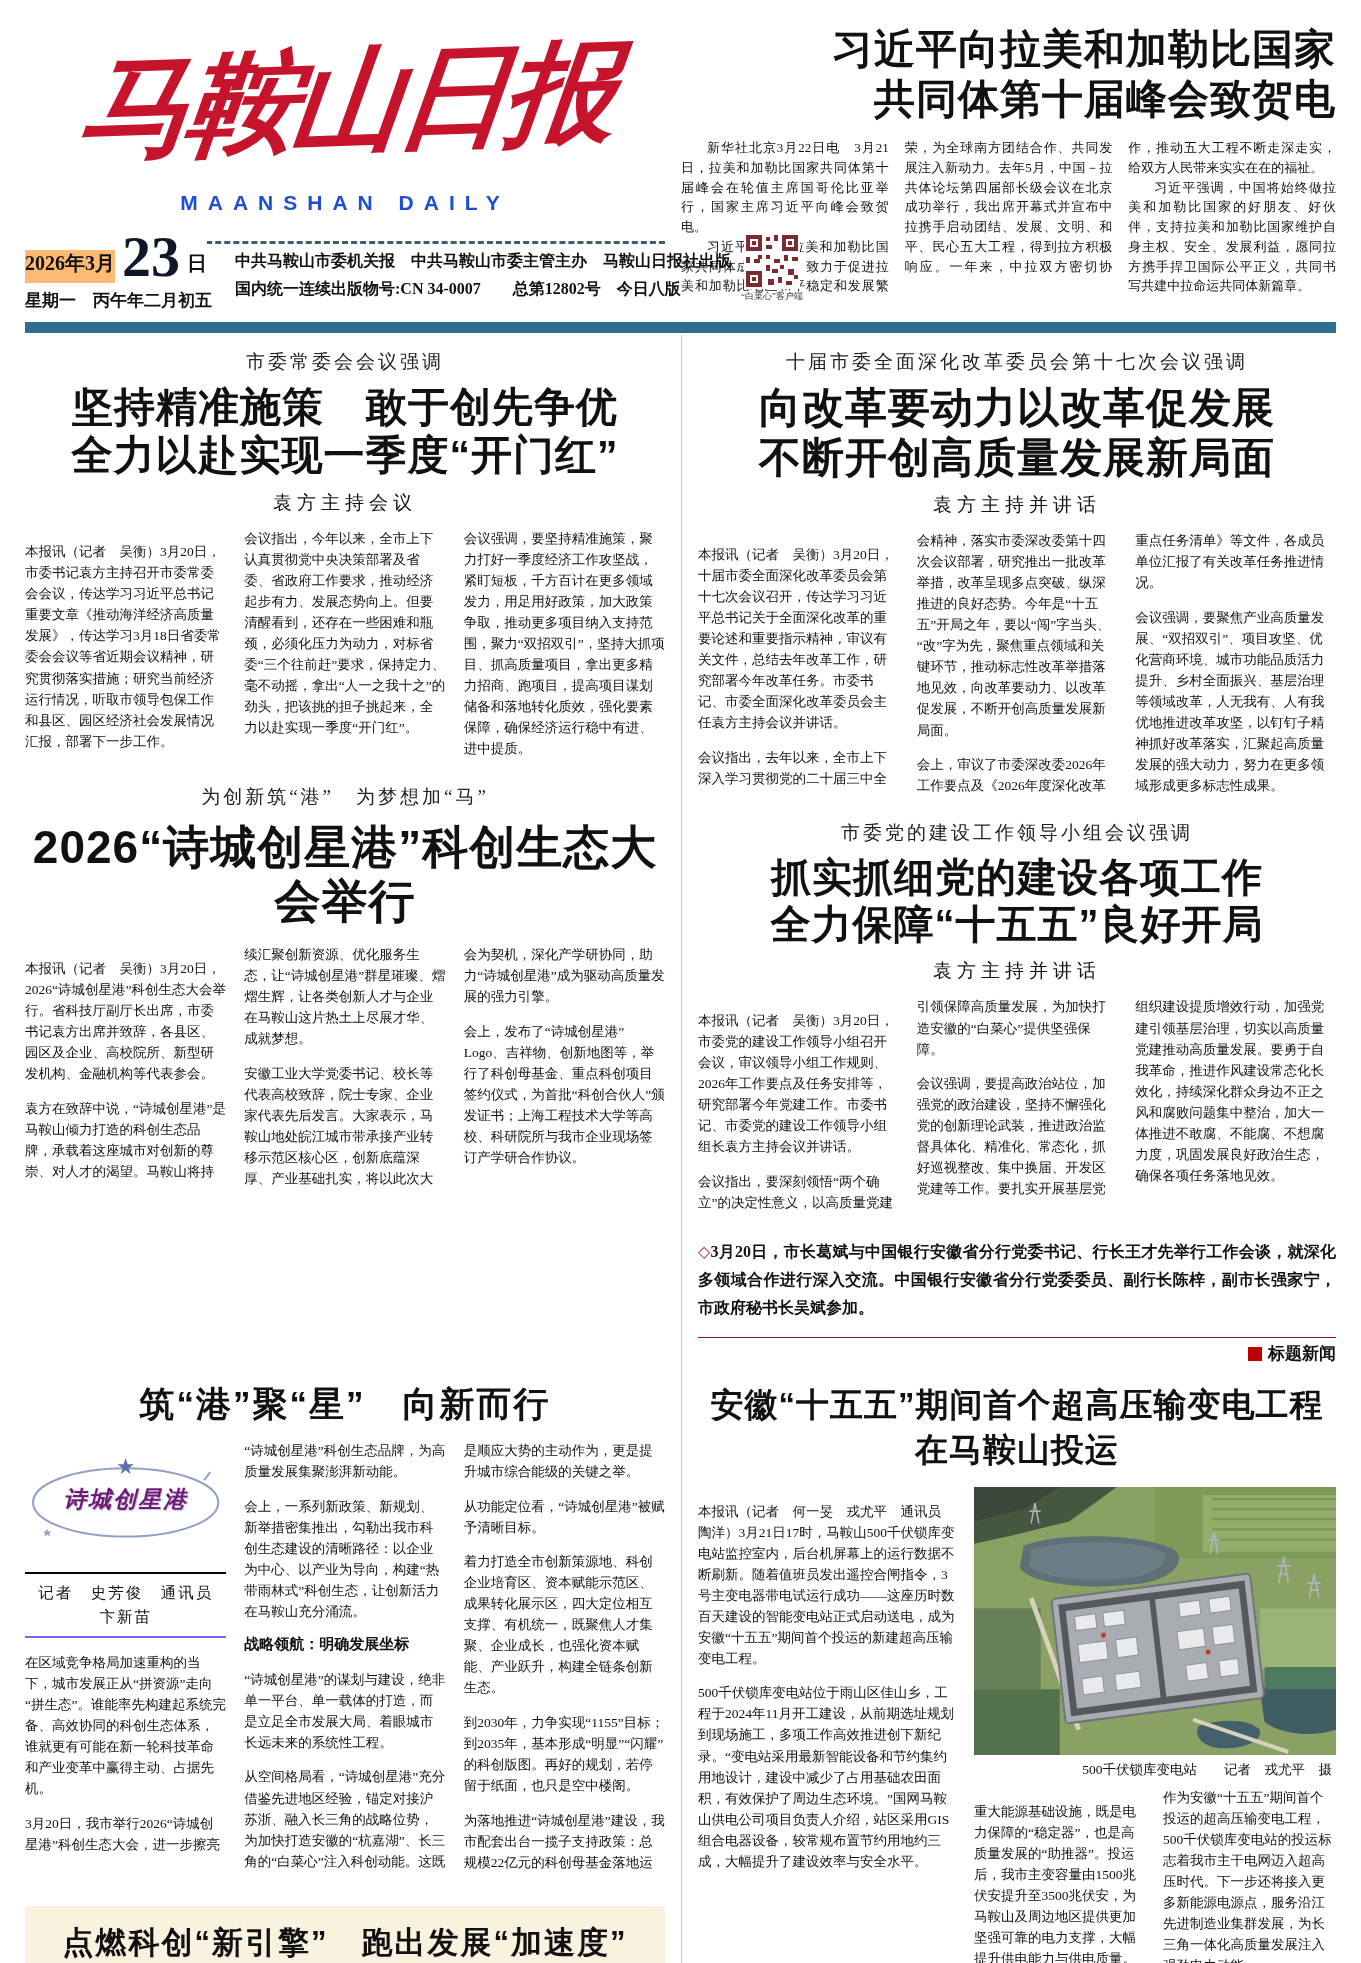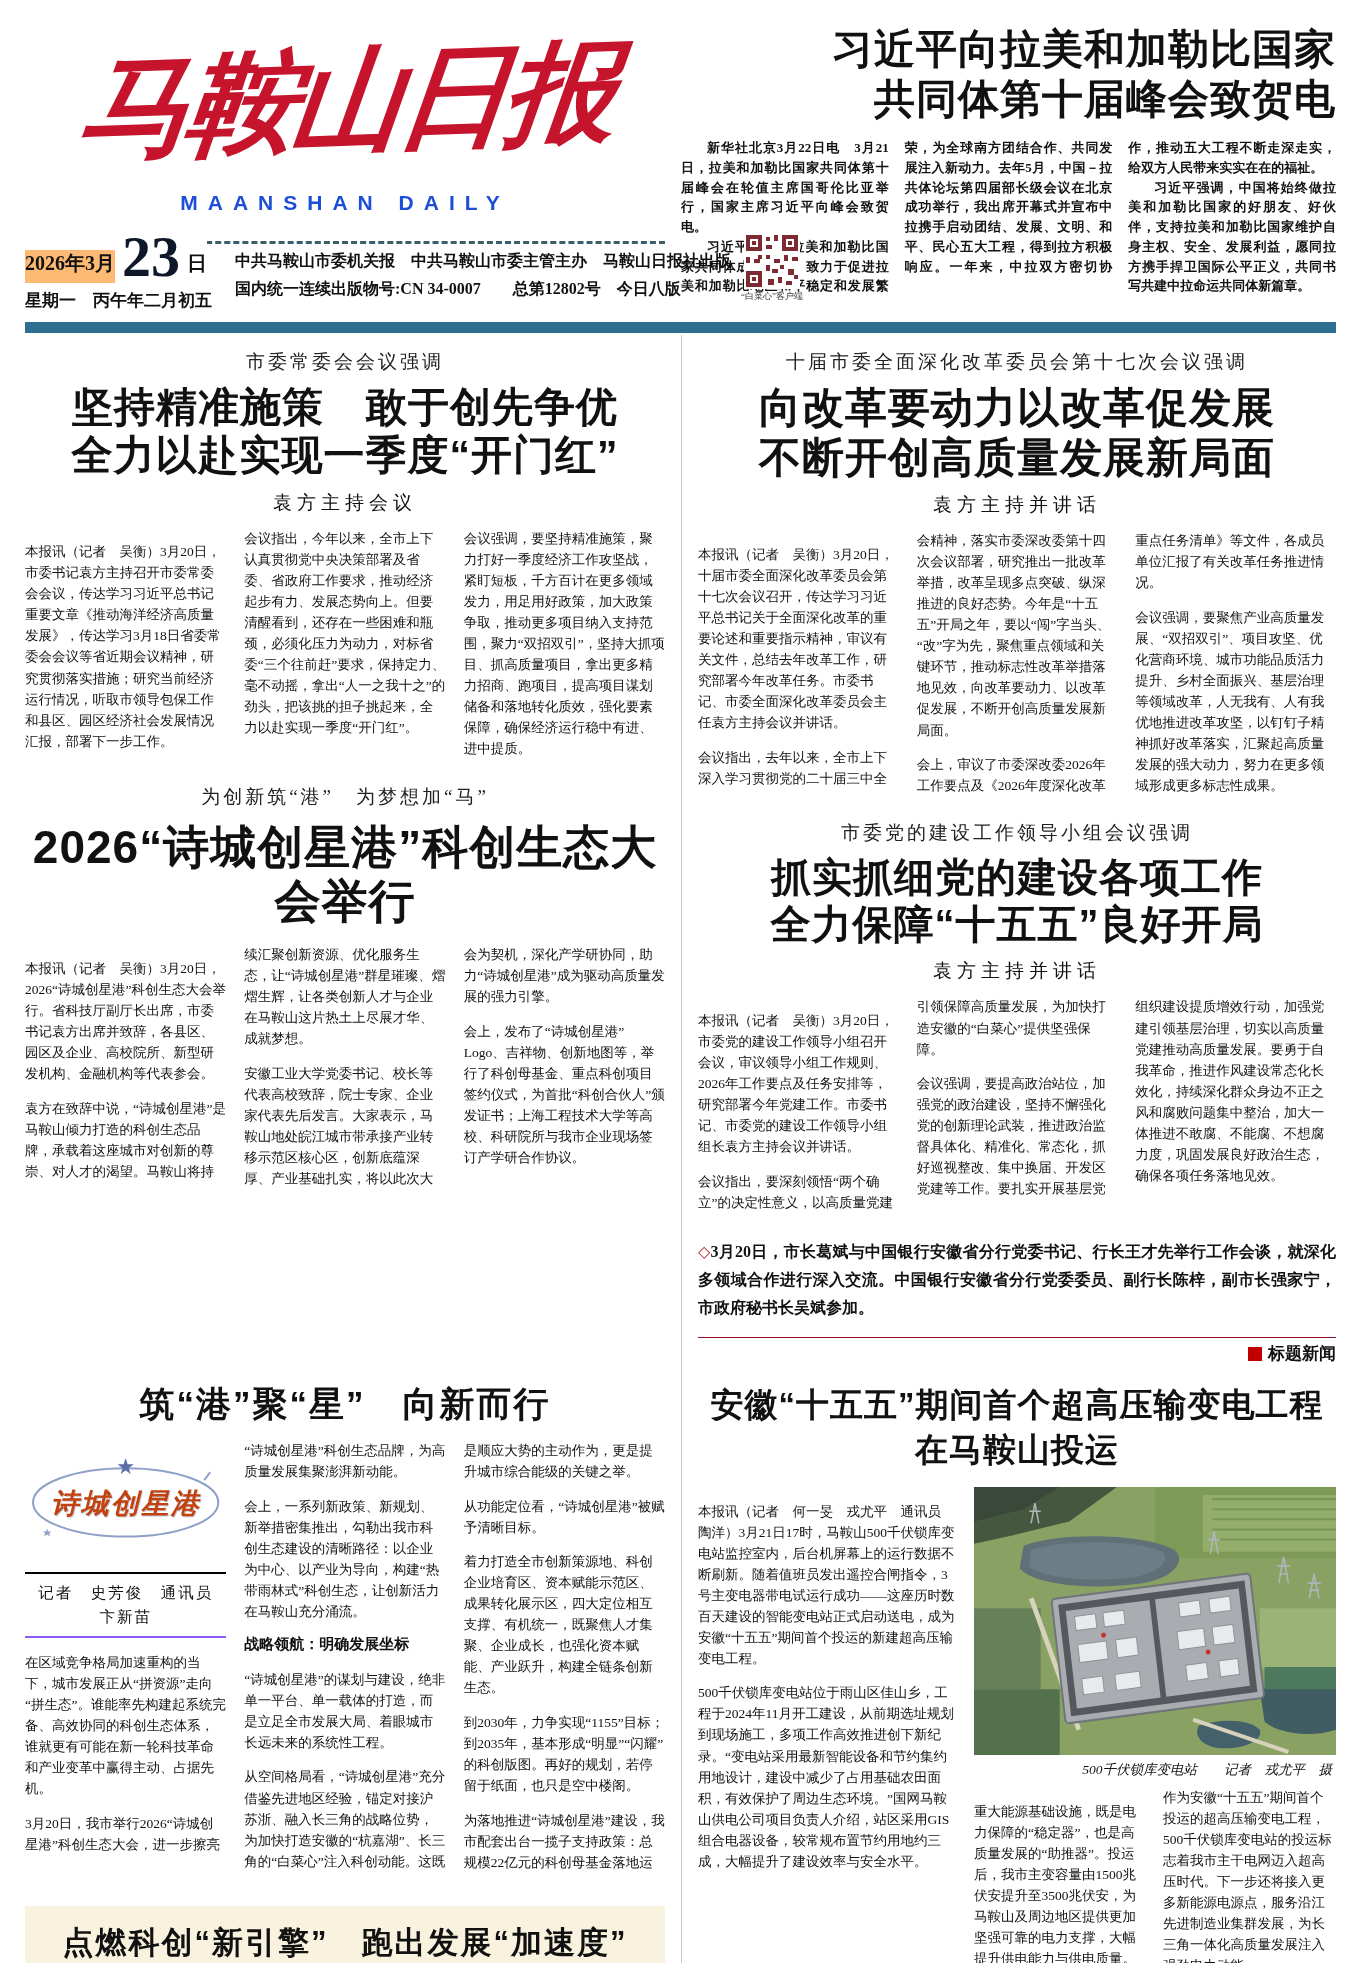--- a/index.html
+++ b/index.html
@@ -29,54 +29,54 @@
   .mqr{flex:0 0 62px;position:relative;padding-top:2px;text-align:center;}
   .mqr svg{display:block;margin:0 auto;}
   .mqr-cap{font-size:9px;color:#333;margin-top:1px;white-space:nowrap;}
   .bluebar{height:11px;background:#2e6e91;margin-top:10px;}
   
   .toparticle{padding-top:10px;}
   .toparticle .hl{font-family:"Liberation Sans","DejaVu Sans",sans-serif;font-weight:900;font-size:41px;
                   line-height:1.22;text-align:right;letter-spacing:1px;}
   .toparticle .body{margin-top:14px;height:168px;overflow:hidden;column-count:3;column-gap:16px;}
   .body p{margin:0;text-indent:2em;text-align:justify;}
-  .bodytext{font-size:13px;line-height:1.52;font-weight:bold;}
+  .bodytext{font-size:13px;line-height:1.52;}
   .bodytext2{font-size:13.5px;line-height:1.56;}
   
   .kicker{text-align:center;font-size:19px;letter-spacing:3px;color:#222;margin-top:14px;}
   .hl2{font-family:"Liberation Sans","DejaVu Sans",sans-serif;font-weight:900;text-align:center;line-height:1.18;letter-spacing:1px;}
   .sub{text-align:center;font-size:19px;letter-spacing:5px;margin-top:10px;}
   .cols3{column-count:3;column-gap:18px;overflow:hidden;margin-top:12px;}
   
   .brief{font-size:16px;font-weight:bold;line-height:1.72;text-align:justify;margin-top:14px;}
   .brief .dia{color:#b5283b;font-weight:bold;}
   .tagline{border-top:1.5px solid #8f1020;margin-top:10px;padding-top:4px;display:flex;justify-content:flex-end;align-items:center;gap:6px;}
   .tagsq{width:14px;height:14px;background:#c00000;display:inline-block;}
   .tagtxt{font-size:17px;font-weight:bold;}
   
   .ftitle{font-family:"Liberation Sans","DejaVu Sans",sans-serif;font-weight:900;font-size:35px;text-align:center;letter-spacing:2px;margin-top:16px;}
   .fbody{margin-top:12px;height:452px;overflow:hidden;column-count:3;column-gap:18px;}
   .fsubhead{font-family:"Liberation Sans",sans-serif;font-weight:bold;font-size:15px;margin:10px 0 6px 0;text-indent:0;}
   .logoBox{break-inside:avoid;position:relative;height:120px;margin:4px 0 8px 0;}
   .logoBox svg{position:absolute;inset:0;}
   .logoTxt{position:absolute;left:0;right:0;top:38px;text-align:center;font-family:"Liberation Sans",sans-serif;
-           font-style:italic;font-weight:900;font-size:28px;letter-spacing:2px;color:#c2410c;
+           font-style:italic;font-weight:900;font-size:23px;letter-spacing:2px;color:#701a75;
            text-shadow:1px 1px 0 #c8cede;}
   .fbyline{border-top:2.5px solid #000;border-bottom:2px solid #8b5cf6;text-align:center;font-size:15.5px;
            letter-spacing:2px;padding:7px 0;margin:6px 0 10px 0;break-inside:avoid;}
   
   .strip{background:#f8f2df;margin-top:14px;padding:16px 20px 12px 20px;position:relative;}
   .strip-title{font-family:"Liberation Sans",sans-serif;font-weight:900;font-size:31px;text-align:center;letter-spacing:2px;}
   
   .phl{font-family:"Liberation Sans","DejaVu Sans",sans-serif;font-weight:900;font-size:33px;text-align:center;letter-spacing:1px;margin-top:18px;}
   .prow{display:flex;gap:14px;margin-top:14px;}
   .pcol1{flex:0 0 262px;height:500px;overflow:hidden;}
   .pright{flex:1 1 auto;min-width:0;}
   .photo{width:100%;height:268px;display:block;}
-  .pcap{font-size:13.5px;font-style:italic;text-align:right;margin:6px 4px 8px 0;}
+  .pcap{font-size:13.5px;text-align:right;margin:6px 4px 8px 0;}
   .pbelow{column-count:2;column-gap:16px;height:192px;overflow:hidden;}
 </style>
 </head>
 <body>
 
 <div class="page">
 
   <div class="row">
     <div class="col-l">
       <div class="brand">

